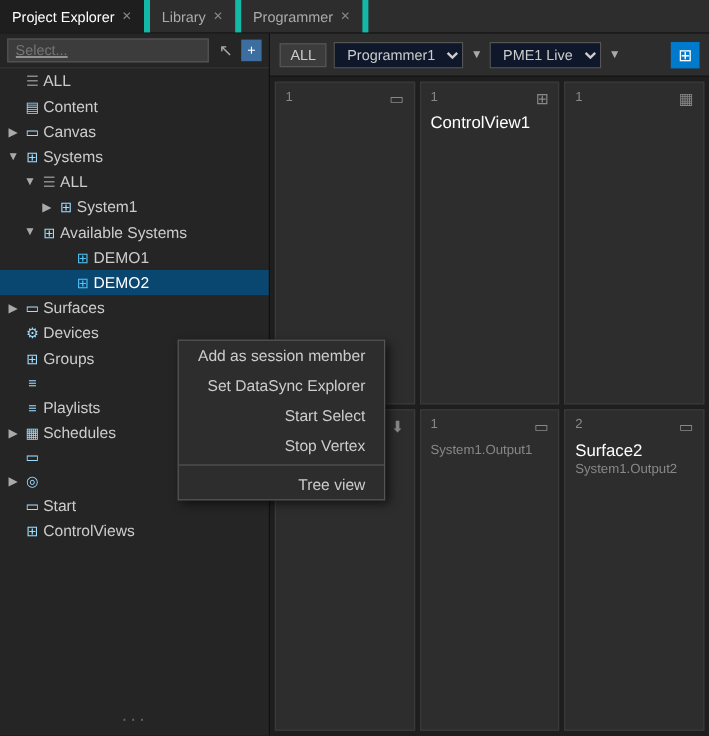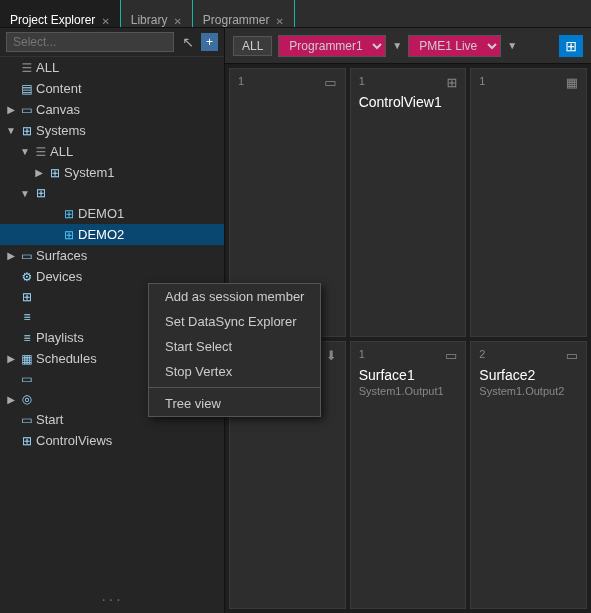--- a/index.html
+++ b/index.html
@@ -17,26 +17,26 @@
     
     .tab-bar {
       display: flex;
       align-items: center;
       background: #2d2d2d;
       height: 28px;
       border-bottom: 1px solid #111;
     }
     .tab {
       display: flex;
-      align-items: flex-end;
+      align-items: center;
       padding: 0 10px;
       height: 100%;
       font-size: 12px;
       color: #aaa;
-      border-right: 1px solid #14b8a6;
+      border-right: 5px solid #14b8a6;
       cursor: pointer;
       white-space: nowrap;
       gap: 6px;
     }
     .tab.active {
       background: #1e1e1e;
       color: #fff;
     }
     .tab-close {
       font-size: 10px;
@@ -70,20 +70,21 @@
       gap: 4px;
     }
     .sidebar-search input {
       background: #3c3c3c;
       border: 1px solid #555;
       color: #ccc;
       font-size: 12px;
       padding: 2px 6px;
       width: 110px;
       outline: none;
+      text-decoration: underline;
     }
     .sidebar-toolbar {
       display: flex;
       align-items: center;
       gap: 3px;
     }
     .sidebar-toolbar-btn {
       background: transparent;
       border: none;
       color: #aaa;
@@ -131,20 +132,21 @@
     }
 
     
     .context-menu {
       position: absolute;
       background: #2d2d2d;
       border: 1px solid #555;
       z-index: 100;
       min-width: 160px;
       box-shadow: 3px 3px 8px rgba(0,0,0,0.6);
+      text-align: right;
     }
     .context-menu-item {
       padding: 5px 16px;
       cursor: pointer;
       font-size: 13px;
       color: #ccc;
       white-space: nowrap;
     }
     .context-menu-divider {
       height: 1px;
@@ -171,21 +173,21 @@
       height: 36px;
     }
     .right-toolbar-tag {
       background: #3c3c3c;
       color: #ccc;
       font-size: 12px;
       padding: 2px 8px;
       border: 1px solid #555;
     }
     .right-toolbar-select {
-      background: #be185d;
+      background: #0f172a;
       border: 1px solid #555;
       color: #ccc;
       font-size: 12px;
       padding: 2px 6px;
       outline: none;
       cursor: pointer;
     }
     .right-toolbar-spacer { flex: 1; }
     .grid-btn {
       background: #007acc;
@@ -334,20 +336,21 @@
 
       <div class="tree-item" style="padding-left:32px;">
         <span class="tree-arrow" style="color:#aaa;">▶</span>
         <span class="tree-icon icon-systems">⊞</span>
         <span class="tree-label">System1</span>
       </div>
 
       <div class="tree-item" style="padding-left:18px;">
         <span class="tree-arrow" style="color:#aaa;">▼</span>
         <span class="tree-icon icon-systems">⊞</span>
+        <span class="tree-label">Available Systems</span>
       </div>
 
       <div class="tree-item" style="padding-left:46px;">
         <span class="tree-arrow"></span>
         <span class="tree-icon icon-demo">⊞</span>
         <span class="tree-label">DEMO1</span>
       </div>
 
       <div class="tree-item selected" style="padding-left:46px;">
         <span class="tree-arrow"></span>
@@ -363,20 +366,21 @@
 
       <div class="tree-item" style="padding-left:4px;">
         <span class="tree-arrow"></span>
         <span class="tree-icon icon-devices">⚙</span>
         <span class="tree-label">Devices</span>
       </div>
 
       <div class="tree-item" style="padding-left:4px;">
         <span class="tree-arrow"></span>
         <span class="tree-icon icon-groups">⊞</span>
+        <span class="tree-label">Groups</span>
       </div>
 
       <div class="tree-item" style="padding-left:4px;">
         <span class="tree-arrow"></span>
         <span class="tree-icon icon-sequences">≡</span>
       </div>
 
       <div class="tree-item" style="padding-left:4px;">
         <span class="tree-arrow"></span>
         <span class="tree-icon icon-playlists">≡</span>
@@ -456,21 +460,20 @@
           <span class="card-number">1</span>
           <span class="card-icon">⬇</span>
         </div>
         <span class="card-title">Sequence1</span>
       </div>
       <div class="card">
         <div class="card-header">
           <span class="card-number">1</span>
           <span class="card-icon">▭</span>
         </div>
-        <span class="card-title">Surface1</span>
         <span class="card-subtitle">System1.Output1</span>
       </div>
       <div class="card">
         <div class="card-header">
           <span class="card-number">2</span>
           <span class="card-icon">▭</span>
         </div>
         <span class="card-title">Surface2</span>
         <span class="card-subtitle">System1.Output2</span>
       </div>

